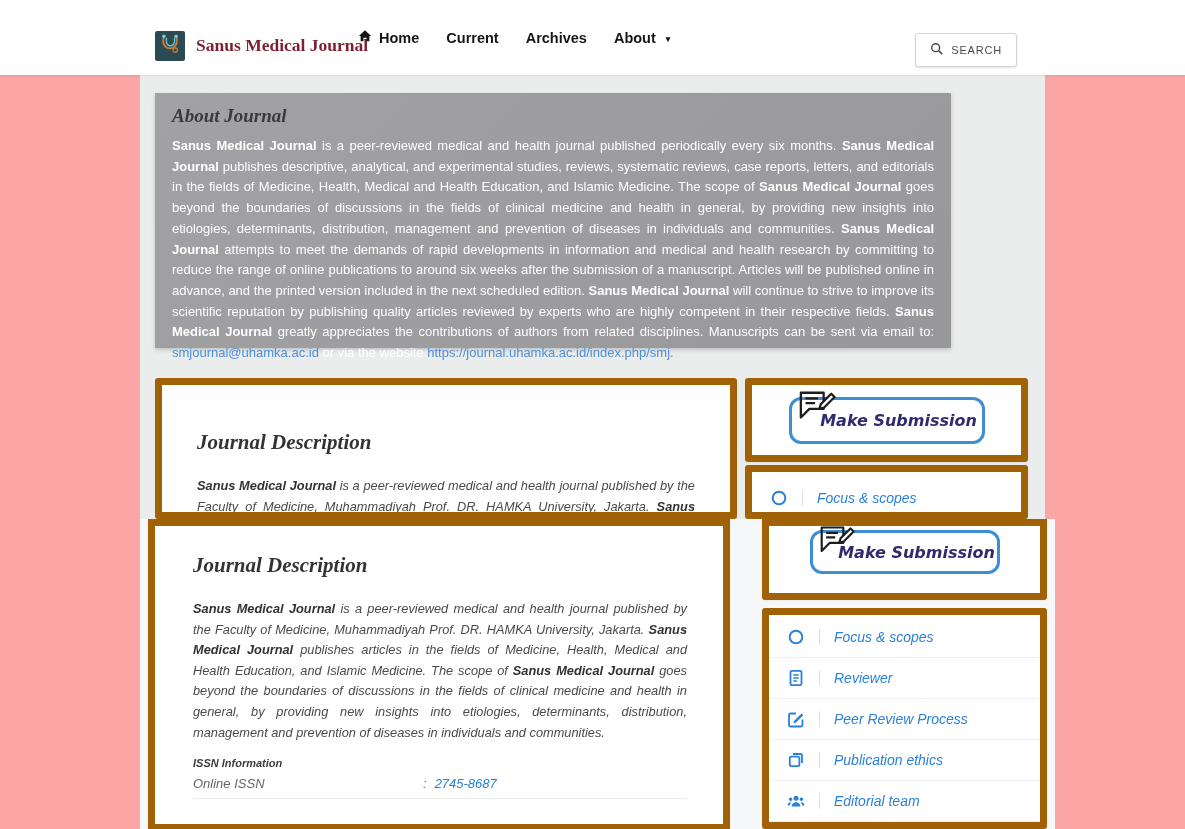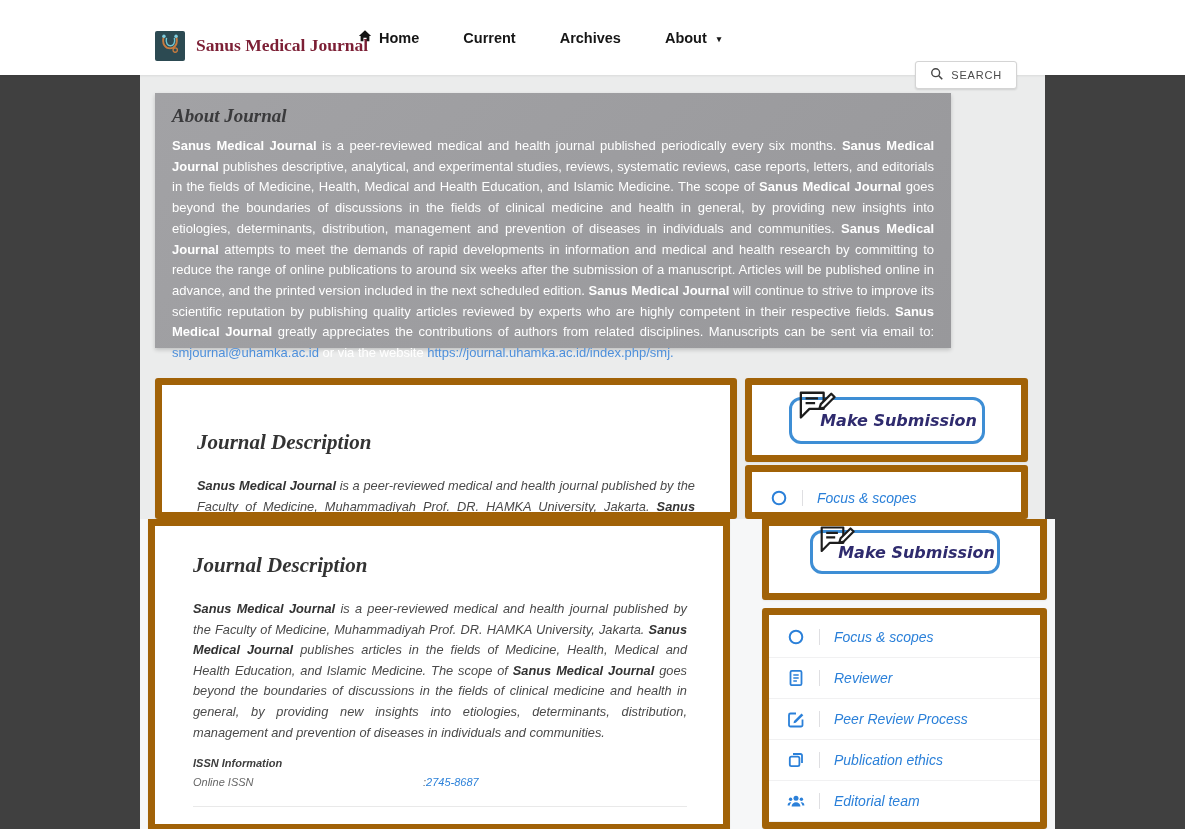--- a/index.html
+++ b/index.html
@@ -1,32 +1,32 @@
 <!DOCTYPE html>
 <html><head>
 <meta charset="utf-8">
 <style>
   html,body { margin:0; padding:0; background:#fff; }
-  .stage { position:relative; width:1185px; height:829px; background:#404040; overflow:hidden;
+  .stage { position:relative; width:1185px; height:829px; background:#fca5a5; overflow:hidden;
            font-family:"Liberation Sans",sans-serif; }
 
   
   .topbar { position:absolute; top:0; left:0; width:100%; height:75px; background:#fff;
             box-shadow:0 1px 2px rgba(0,0,0,.08); z-index:5; }
   .brand-logo { position:absolute; left:155px; top:31px; width:30px; height:30px;
                 background:#2c4a52; border-radius:2px; display:flex; align-items:center; justify-content:center; }
   .brand-name { position:absolute; left:196px; top:35px; font-family:"Liberation Serif",serif;
                 font-size:17.5px; font-weight:700; color:#7c1f35; }
-  .nav { position:absolute; left:358px; top:0; height:75px; display:flex; align-items:center; gap:44px; }
+  .nav { position:absolute; left:358px; top:0; height:75px; display:flex; align-items:center; gap:27px; }
   .nav-item { font-size:14.5px; font-weight:700; color:#161616; display:flex; align-items:center; gap:7px; cursor:pointer; }
   .caret { font-size:9px; margin-left:3px; position:relative; top:1px; }
-  .search-btn { position:absolute; right:168px; top:33px; height:28px; padding:0 14px;
+  .search-btn { position:absolute; right:168px; top:33px; height:34px; padding:0 14px;
                 border:1px solid #d4d4d4; border-radius:3px; background:#fff;
                 box-shadow:0 1px 2px rgba(0,0,0,.12); display:flex; gap:7px; align-items:center;
-                font-size:11px; color:#4a4a4a; letter-spacing:.8px; font-weight:500; cursor:pointer;margin-top:28px; }
+                font-size:11px; color:#4a4a4a; letter-spacing:.8px; font-weight:500; cursor:pointer; }
 
   
   .band { position:absolute; left:140px; top:75px; width:905px; height:754px; background:#ebecec; }
 
   
   .about-panel { position:absolute; left:155px; top:93px; width:796px; height:255px;
                  background:linear-gradient(135deg,#a2a2a5,#98989b);
                  box-shadow:0 2px 4px rgba(0,0,0,.18); box-sizing:border-box; z-index:1; }
   .about-title { margin:12px 0 0 17px; font-family:"Liberation Serif",serif; font-style:italic;
                  font-weight:700; font-size:19px; color:#3a3a3c; }
@@ -55,24 +55,24 @@
   .mi-icon { width:18px; height:18px; flex:0 0 18px; display:flex; }
   .mi-div { width:1px; height:16px; background:#dfdfe2; margin:0 14px; }
   .mi-label { font-size:14px; color:#2b80d9; }
 
   
   .overlay { position:absolute; left:140px; top:519px; width:915px; height:310px; background:#f6f7f8;
              overflow:hidden; z-index:3; }
   .overlay .card { position:absolute; }
   #jd2 { left:8px; top:0; width:582px; height:312px; padding:6px 36px 0 38px; border-radius:0; overflow:hidden; }
   .issn-head { margin-top:14px; font-size:11px; font-weight:700; color:#3d3d3d; }
-  .issn-row { margin-top:7px; display:flex; align-items:flex-end; font-size:11px; color:#666;
-              padding-bottom:18px; border-bottom:1px solid #e9e9e9; }
+  .issn-row { margin-top:7px; display:flex; align-items:flex-end; font-size:13px; color:#666;
+              padding-bottom:7px; border-bottom:1px solid #e9e9e9; }
   .issn-label { width:230px; }
-  .issn-value { color:#2b80d9; text-decoration:none; cursor:pointer; }
+  .issn-value { color:#2b80d9; margin-left:8px; text-decoration:none; cursor:pointer; }
   .stub1 { position:absolute; left:275px; top:302px; width:140px; height:30px; background:#fff;
            border:1px solid #e7e7e8; border-radius:3px; }
   .stub2 { position:absolute; left:480px; top:300px; width:22px; height:22px; border:3px solid #3f8ed0;
            border-radius:50%; background:#fff; box-sizing:border-box; }
   #ms2 { left:622px; top:0; width:285px; height:81px; border-radius:0 0 3px 3px; }
   #ms2 .ms-btn { margin-top:4px; width:190px; height:44px; }
   #ms2 .ms-icon { top:-10px; }
   #menu2 { left:622px; top:89px; width:285px; height:221px; padding-top:2px; overflow:hidden; }
 </style>
 </head>

